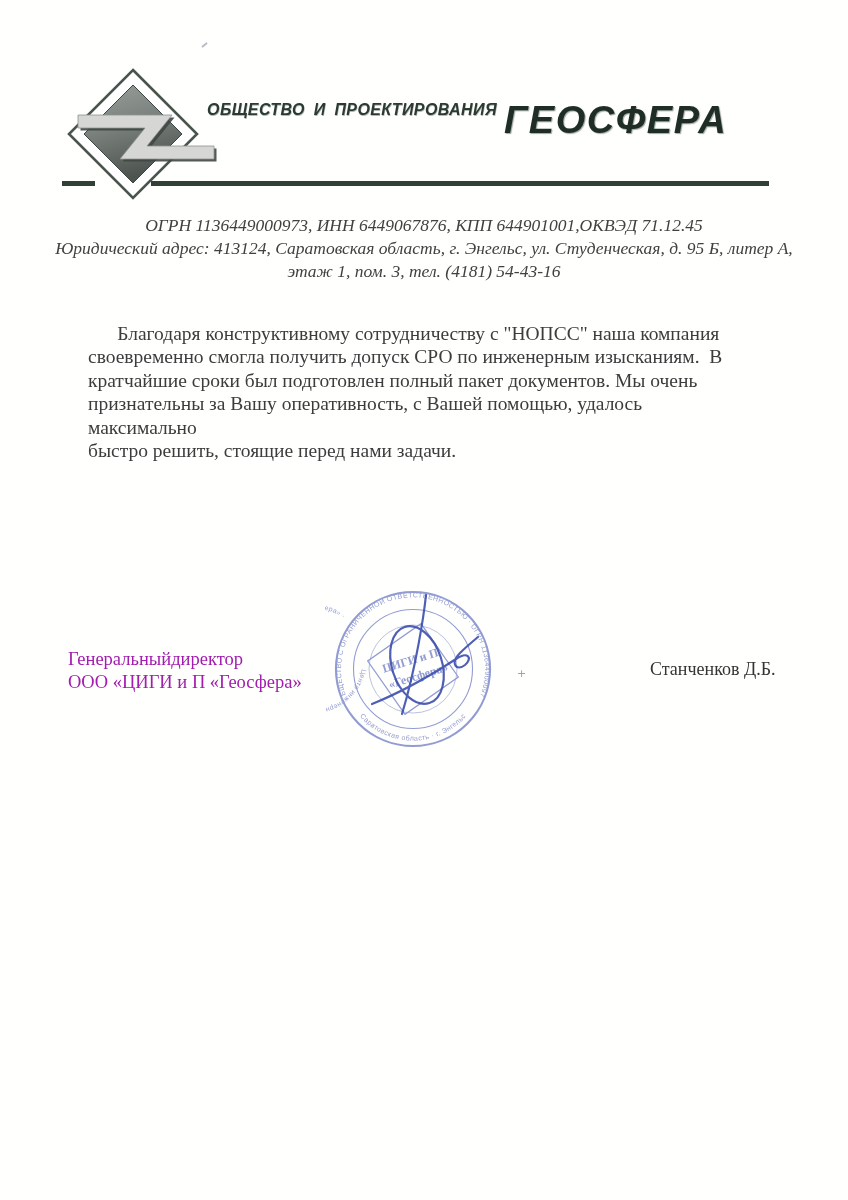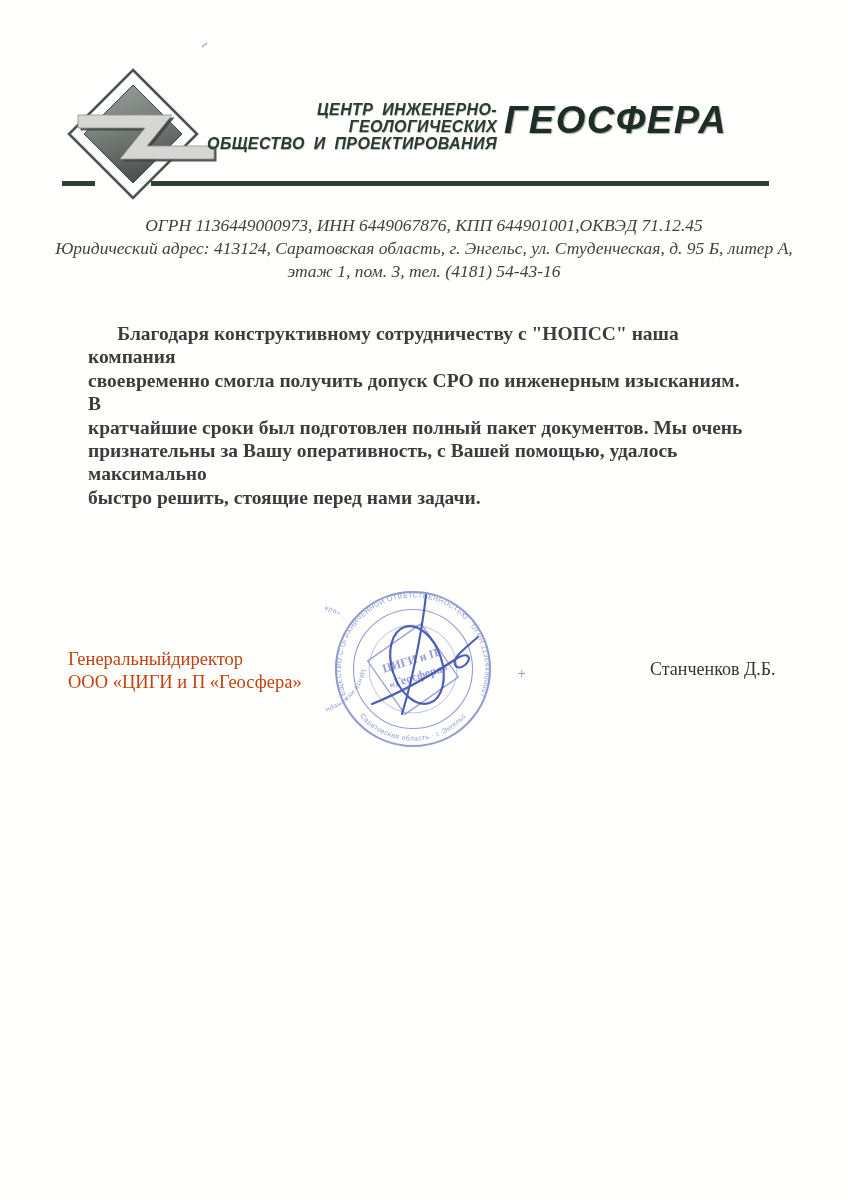--- a/index.html
+++ b/index.html
@@ -28,26 +28,26 @@
     text-align:center;
   }
   
   .reg{
     position:absolute;left:30px;top:200px;width:788px;text-align:center;
     font-style:italic;font-size:17.5px;line-height:23px;color:#414141;margin-top:14px;
   }
   
   .letter-body{
     position:absolute;left:88px;top:322px;width:665px;
-    font-size:19.5px;line-height:23.4px;color:#3c3c3c;font-weight:bold;
+    font-size:19.5px;line-height:23.4px;color:#3c3c3c;
   }
   .letter-body div{white-space:pre-wrap;margin:0;}
   
   .sig-left{
-    position:absolute;left:68px;top:648px;font-size:18.5px;line-height:23px;color:#c2410c;
+    position:absolute;left:68px;top:648px;font-size:18.5px;line-height:23px;color:#a21caf;
   }
   .sig-name{
     position:absolute;left:650px;top:659px;font-size:18px;color:#343434;
   }
   .stamp-svg{position:absolute;left:325px;top:580px;}
   
   .artifact-tick{
     position:absolute;left:201px;top:44px;width:7px;height:2px;background:#b9bec2;
     transform:rotate(-40deg);border-radius:2px;
   }
@@ -74,21 +74,20 @@
         <stop offset="1" stop-color="#4d5450"></stop>
       </linearGradient>
     </defs>
     <polygon points="133,70 197,134 133,198 69,134" fill="#ffffff" stroke="#49544c" stroke-width="2.6"></polygon>
     <polygon points="133,85 182,134 133,183 84,134" fill="url(#lg)" stroke="#3e4641" stroke-width="1"></polygon>
     <path d="M 80.5,117.5 L 174.5,117.5 L 149.5,148.5 L 216.5,148.5 L 216.5,161.5 L 122.5,161.5 L 147.5,130.5 L 80.5,130.5 Z" fill="#3f4744" opacity="0.9"></path>
     <path d="M 78,115 L 172,115 L 147,146 L 214,146 L 214,159 L 120,159 L 145,128 L 78,128 Z" fill="#d6d6d4" stroke="#8d9290" stroke-width="0.8"></path>
   </svg>
 
   <div class="org-name">
-    <div>ЦЕНТР ИНЖЕНЕРНО-ГЕОЛОГИЧЕСКИХ</div>
     <div>ОБЩЕСТВО И ПРОЕКТИРОВАНИЯ</div>
   </div>
   <div class="brand">ГЕОСФЕРА</div>
 
   <div class="reg">
     <div>ОГРН 1136449000973, ИНН 6449067876, КПП 644901001,ОКВЭД 71.12.45</div>
     <div>Юридический адрес: 413124, Саратовская область, г. Энгельс, ул. Студенческая, д. 95 Б, литер А,</div>
     <div>этаж 1, пом. 3, тел. (4181) 54-43-16</div>
   </div>
 

